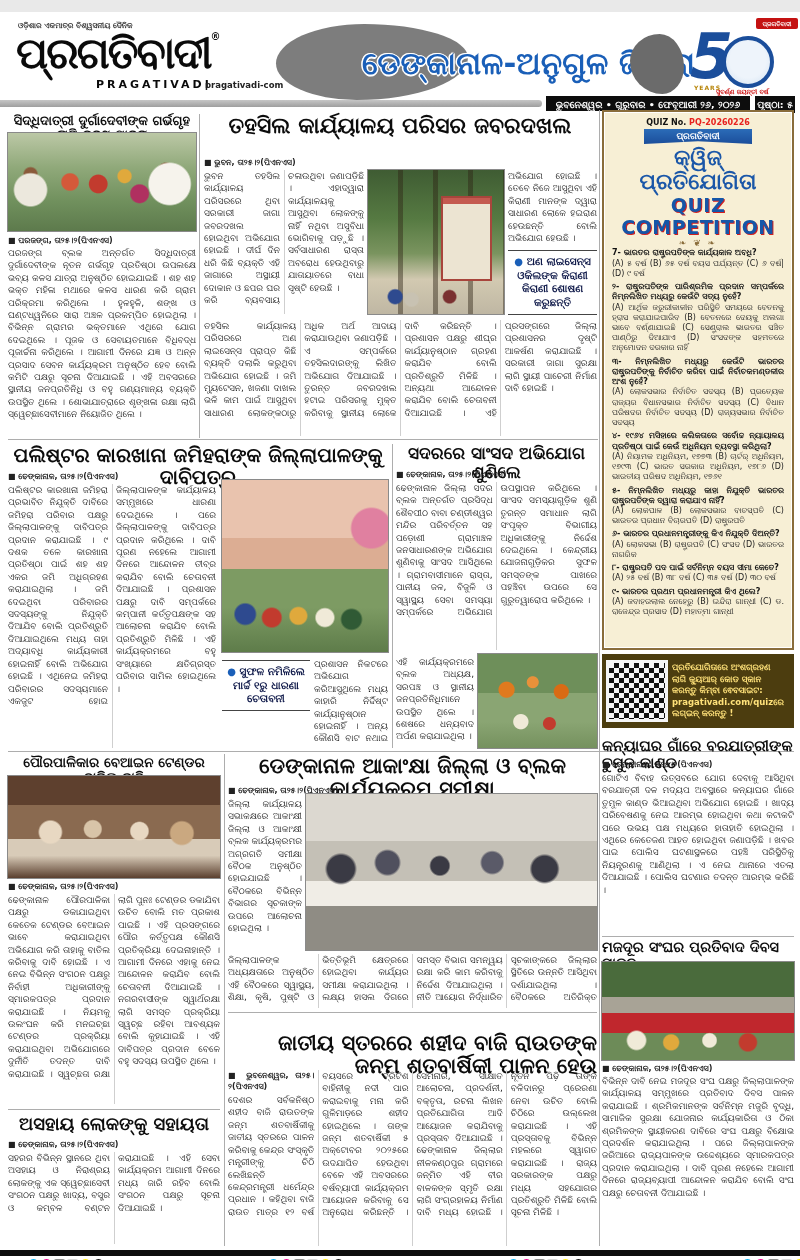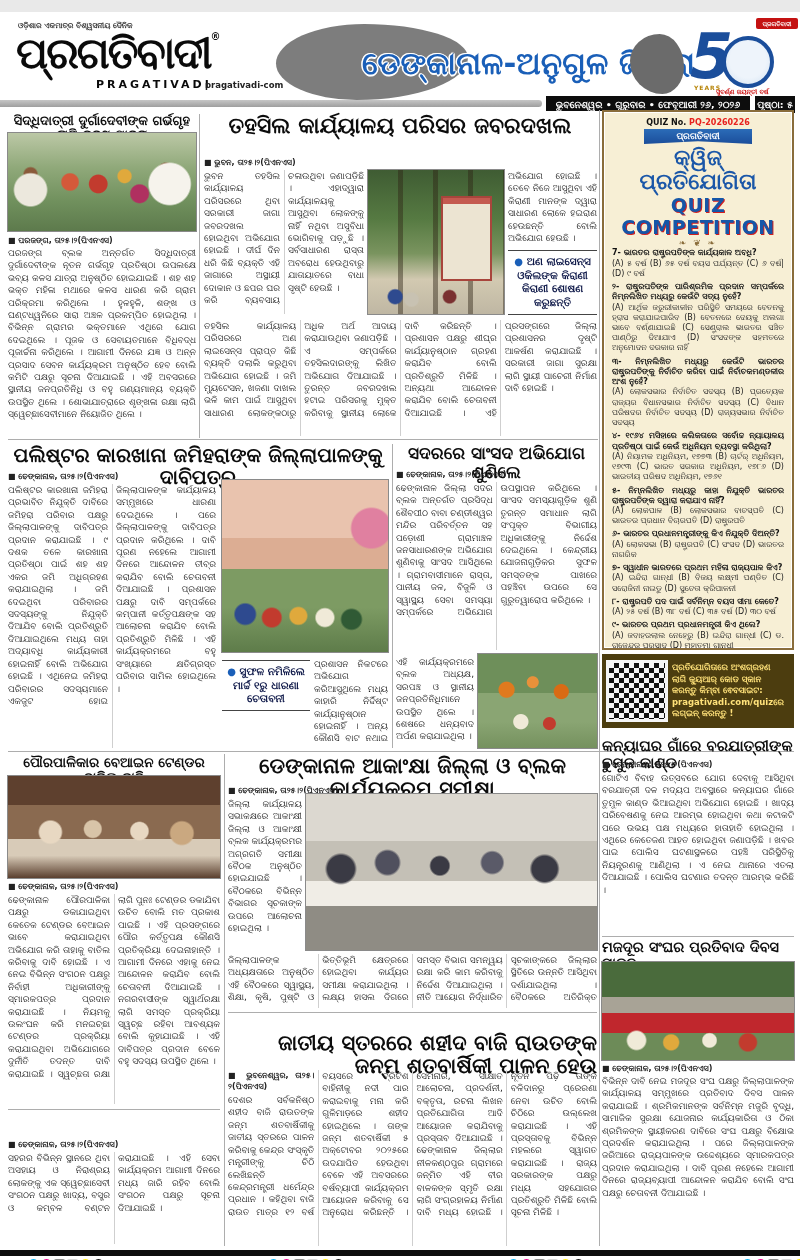--- a/index.html
+++ b/index.html
@@ -187,21 +187,20 @@
     <div class="ribbon">ପ୍ରଗତିବାଦୀ</div>
     <div class="quiz-title-od">କ୍ୱିଜ୍ ପ୍ରତିଯୋଗିତା</div>
     <div class="quiz-title-en">QUIZ COMPETITION</div>
     <div class="flourish">❧ ❦ ❧</div>
     <div class="qq"><span class="q">7- ଭାରତର ରାଷ୍ଟ୍ରପତିଙ୍କ କାର୍ଯ୍ୟକାଳ ଅବଧି?</span><span>(A) ୫ ବର୍ଷ (B) ୬୫ ବର୍ଷ ବୟସ ପର୍ଯ୍ୟନ୍ତ (C) ୬ ବର୍ଷ| (D) ୯ ବର୍ଷ</span></div>
     <div class="qq"><span class="q">୨- ରାଷ୍ଟ୍ରପତିଙ୍କ ପାରିଶ୍ରମିକ ପ୍ରଦାନ ସମ୍ପର୍କରେ ନିମ୍ନଲିଖିତ ମଧ୍ୟରୁ କେଉଁଟି ସତ୍ୟ ନୁହେଁ?</span><span>(A) ଆର୍ଥିକ ଜରୁରୀକାଳୀନ ପରିସ୍ଥିତି ସମୟରେ ବେତନକୁ ହ୍ରାସ କରାଯାଇପାରିବ (B) ବେତନରେ ଦେୟକୁ ଅଲଗା ଭାବେ ବର୍ଣ୍ଣାଯାଇଛି (C) ସେଣ୍ଟ୍ରାଲ ଭାରତର ସଞ୍ଚିତ ପାଣ୍ଠିରୁ ଦିଆଯାଏ (D) ସଂସଦଙ୍କ ସହମତରେ ଅନୁମୋଦନ ଦରକାର ନାହିଁ</span></div>
     <div class="qq"><span class="q">୩- ନିମ୍ନଲିଖିତ ମଧ୍ୟରୁ କେଉଁଟି ଭାରତର ରାଷ୍ଟ୍ରପତିଙ୍କୁ ନିର୍ବାଚିତ କରିବା ପାଇଁ ନିର୍ବାଚକମଣ୍ଡଳୀର ଅଂଶ ନୁହେଁ?</span><span>(A) ଲୋକସଭାର ନିର୍ବାଚିତ ସଦସ୍ୟ (B) ପ୍ରତ୍ୟେକ ରାଜ୍ୟର ବିଧାନସଭାର ନିର୍ବାଚିତ ସଦସ୍ୟ (C) ବିଧାନ ପରିଷଦର ନିର୍ବାଚିତ ସଦସ୍ୟ (D) ରାଜ୍ୟସଭାର ନିର୍ବାଚିତ ସଦସ୍ୟ</span></div>
     <div class="qq"><span class="q">୪- ୧୯୬୪ ମସିହାରେ କଲିକତାରେ ସର୍ବୋଚ୍ଚ ନ୍ୟାୟାଳୟ ପ୍ରତିଷ୍ଠା ପାଇଁ କେଉଁ ଅଧିନିୟମ ବ୍ୟବସ୍ଥା କରିଥିଲା?</span><span>(A) ନିୟାମକ ଅଧିନିୟମ, ୧୭୭୩ (B) ଚାର୍ଟର୍ ଅଧିନିୟମ, ୧୭୯୩ (C) ଭାରତ ସରକାର ଅଧିନିୟମ, ୧୭୮୬ (D) ଭାରତୀୟ ପରିଷଦ ଅଧିନିୟମ, ୧୭୬୧</span></div>
     <div class="qq"><span class="q">୫- ନିମ୍ନଲିଖିତ ମଧ୍ୟରୁ କାହା ନିଯୁକ୍ତି ଭାରତର ରାଷ୍ଟ୍ରପତିଙ୍କ ଦ୍ୱାରା କରାଯାଏ ନାହିଁ?</span><span>(A) ଲୋକପାଳ (B) ଲୋକସଭାର ବାଚସ୍ପତି (C) ଭାରତର ପ୍ରଧାନ ବିଚାରପତି (D) ରାଷ୍ଟ୍ରପତି</span></div>
     <div class="qq"><span class="q">୬- ଭାରତର ପ୍ରଧାନମନ୍ତ୍ରୀଙ୍କୁ କିଏ ନିଯୁକ୍ତି ଦିଅନ୍ତି?</span><span>(A) ଲୋକସଭା (B) ରାଷ୍ଟ୍ରପତି (C) ସଂସଦ (D) ଭାରତର ନାଗରିକ</span></div>
-    <div class="qq"><span class="q">୭- ସ୍ୱାଧୀନ ଭାରତରେ ପ୍ରଥମ ମହିଳା ରାଜ୍ୟପାଳ କିଏ?</span><span>(A) ଇନ୍ଦିରା ଗାନ୍ଧୀ (B) ବିଜୟ ଲକ୍ଷ୍ମୀ ପଣ୍ଡିତ (C) ସରୋଜିନୀ ନାଇଡୁ (D) ସୁଚେତା କ୍ରିପାଳନୀ</span></div>
     <div class="qq"><span class="q">୮- ରାଷ୍ଟ୍ରପତି ପଦ ପାଇଁ ସର୍ବନିମ୍ନ ବୟସ ସୀମା କେତେ?</span><span>(A) ୨୫ ବର୍ଷ (B) ୩୮ ବର୍ଷ (C) ୩୫ ବର୍ଷ (D) ୩୦ ବର୍ଷ</span></div>
     <div class="qq"><span class="q">୯- ଭାରତର ପ୍ରଥମ ପ୍ରଧାନମନ୍ତ୍ରୀ କିଏ ଥିଲେ?</span><span>(A) ଜବାହରଲାଲ ନେହେରୁ (B) ଇନ୍ଦିରା ଗାନ୍ଧୀ (C) ଡ. ରାଜେନ୍ଦ୍ର ପ୍ରସାଦ (D) ମହାତ୍ମା ଗାନ୍ଧୀ</span></div>
 
   </div>
   <div class="abs qr-box" style="left:602px;top:642px;width:192px;height:74px;">
     <div class="qr-code"></div>
     <div class="qr-note">ପ୍ରତିଯୋଗିତାରେ ଅଂଶଗ୍ରହଣ ଲାଗି କ୍ୟୁଆର୍ କୋଡ ସ୍କାନ କରନ୍ତୁ କିମ୍ବା ଵେବସାଇଟ: pragativadi.com/quizରେ ଲଗ୍ଇନ୍ କରନ୍ତୁ !</div>
   </div>
 
   <div class="abs hl" style="left:602px;top:726px;width:192px;font-size:15px;">କନ୍ୟାଘର ଗାଁରେ ବରଯାତ୍ରୀଙ୍କ ତୁମୁଳ କାଣ୍ଡ</div>
@@ -211,20 +210,21 @@
   <div class="abs hl" style="left:602px;top:928px;width:192px;font-size:14.5px;">ମଜଦୂର ସଂଘର ପ୍ରତିବାଦ ଦିବସ ପାଳନ</div>
   <div class="abs ph ph-protest" style="left:602px;top:950px;width:192px;height:98px;"></div>
   <div class="abs byline" style="left:602px;top:1052px;">■ ଢେଙ୍କାନାଳ, ତା୨୫।୨(ପିଏନଏସ)</div>
   <div class="abs body-txt" style="left:602px;top:1063px;width:192px;height:170px;">ବିଭିନ୍ନ ଦାବି ନେଇ ମଜଦୂର ସଂଘ ପକ୍ଷରୁ ଜିଲ୍ଲାପାଳଙ୍କ କାର୍ଯ୍ୟାଳୟ ସମ୍ମୁଖରେ ପ୍ରତିବାଦ ଦିବସ ପାଳନ କରାଯାଇଛି । ଶ୍ରମିକମାନଙ୍କ ସର୍ବନିମ୍ନ ମଜୁରି ବୃଦ୍ଧି, ସାମାଜିକ ସୁରକ୍ଷା ଯୋଜନାର କାର୍ଯ୍ୟକାରିତା ଓ ଠିକା ଶ୍ରମିକଙ୍କ ସ୍ଥାୟୀକରଣ ଦାବିରେ ସଂଘ ପକ୍ଷରୁ ବିକ୍ଷୋଭ ପ୍ରଦର୍ଶନ କରାଯାଇଥିଲା । ପରେ ଜିଲ୍ଲାପାଳଙ୍କ ଜରିଆରେ ରାଜ୍ୟପାଳଙ୍କ ଉଦ୍ଦେଶ୍ୟରେ ସ୍ମାରକପତ୍ର ପ୍ରଦାନ କରାଯାଇଥିଲା । ଦାବି ପୂରଣ ନହେଲେ ଆଗାମୀ ଦିନରେ ରାଜ୍ୟବ୍ୟାପୀ ଆନ୍ଦୋଳନ କରାଯିବ ବୋଲି ସଂଘ ପକ୍ଷରୁ ଚେତାବନୀ ଦିଆଯାଇଛି ।</div>
 
   <div class="abs hl c" style="left:8px;top:743px;width:212px;font-size:13.5px;">ପୌରପାଳିକାର ବେଆଇନ ଟେଣ୍ଡର ବାତିଲ ଦାବି</div>
   <div class="abs ph ph-meeting-brown" style="left:8px;top:764px;width:212px;height:102px;"></div>
   <div class="abs byline" style="left:8px;top:870px;">■ ଢେଙ୍କାନାଳ, ତା୨୫।୨(ପିଏନଏସ)</div>
   <div class="abs body-txt cols2" style="left:8px;top:882px;width:212px;height:210px;">ଢେଙ୍କାନାଳ ପୌରପାଳିକା ପକ୍ଷରୁ ଡକାଯାଇଥିବା କେତେକ ଟେଣ୍ଡର ବେଆଇନ ଭାବେ କରାଯାଇଥିବା ଅଭିଯୋଗ କରି ତାହାକୁ ବାତିଲ କରିବାକୁ ଦାବି ହୋଇଛି । ଏ ନେଇ ବିଭିନ୍ନ ସଂଗଠନ ପକ୍ଷରୁ ନିର୍ବାହୀ ଅଧିକାରୀଙ୍କୁ ସ୍ମାରକପତ୍ର ପ୍ରଦାନ କରାଯାଇଛି । ନିୟମକୁ ଉଲଂଘନ କରି ମନଇଚ୍ଛା ଟେଣ୍ଡର ପ୍ରକ୍ରିୟା କରାଯାଇଥିବା ଅଭିଯୋଗରେ ଦୁର୍ନୀତି ତଦନ୍ତ ଦାବି କରାଯାଇଛି । ସ୍ୱଚ୍ଛତା ରକ୍ଷା ଲାଗି ପୁନଃ ଟେଣ୍ଡର ଡକାଯିବା ଉଚିତ ବୋଲି ମତ ପ୍ରକାଶ ପାଇଛି । ଏହି ପ୍ରସଙ୍ଗରେ ପୌର କର୍ତ୍ତୃପକ୍ଷ କୌଣସି ପ୍ରତିକ୍ରିୟା ଦେଇନାହାନ୍ତି । ଆଗାମୀ ଦିନରେ ଏହାକୁ ନେଇ ଆନ୍ଦୋଳନ କରାଯିବ ବୋଲି ଚେତାବନୀ ଦିଆଯାଇଛି । ନଗରବାସୀଙ୍କ ସ୍ୱାର୍ଥରକ୍ଷା ଲାଗି ସମସ୍ତ ପ୍ରକ୍ରିୟା ସ୍ୱଚ୍ଛ ରହିବା ଆବଶ୍ୟକ ବୋଲି କୁହାଯାଇଛି । ଏହି ଦାବିପତ୍ର ପ୍ରଦାନ ବେଳେ ବହୁ ସଦସ୍ୟ ଉପସ୍ଥିତ ଥିଲେ ।</div>
 
+  <div class="abs hl c" style="left:8px;top:1102px;width:212px;font-size:18px;">ଅସହାୟ ଲୋକଙ୍କୁ ସହାୟତା</div>
   <div class="abs byline" style="left:8px;top:1128px;">■ ଢେଙ୍କାନାଳ, ତା୨୫।୨(ପିଏନଏସ)</div>
   <div class="abs body-txt cols2" style="left:8px;top:1140px;width:212px;height:92px;">ସହରର ବିଭିନ୍ନ ସ୍ଥାନରେ ଥିବା ଅସହାୟ ଓ ନିରାଶ୍ରୟ ଲୋକଙ୍କୁ ଏକ ସ୍ୱେଚ୍ଛାସେବୀ ସଂଗଠନ ପକ୍ଷରୁ ଖାଦ୍ୟ, ବସ୍ତ୍ର ଓ କମ୍ବଳ ବଣ୍ଟନ କରାଯାଇଛି । ଏହି ସେବା କାର୍ଯ୍ୟକ୍ରମ ଆଗାମୀ ଦିନରେ ମଧ୍ୟ ଜାରି ରହିବ ବୋଲି ସଂଗଠନ ପକ୍ଷରୁ ସୂଚନା ଦିଆଯାଇଛି ।</div>
 
   <div class="abs hl c" style="left:228px;top:743px;width:369px;font-size:21px;">ଡେଙ୍କାନାଳ ଆକାଂକ୍ଷା ଜିଲ୍ଲା ଓ ବ୍ଲକ କାର୍ଯ୍ୟକ୍ରମ ସମୀକ୍ଷା</div>
   <div class="abs byline" style="left:228px;top:774px;">■ ଢେଙ୍କାନାଳ, ତା୨୫।୨(ପିଏନଏସ)</div>
   <div class="abs body-txt" style="left:228px;top:786px;width:74px;height:152px;">ଜିଲ୍ଲା କାର୍ଯ୍ୟାଳୟ ସଭାକକ୍ଷରେ ଆକାଂକ୍ଷୀ ଜିଲ୍ଲା ଓ ଆକାଂକ୍ଷୀ ବ୍ଲକ କାର୍ଯ୍ୟକ୍ରମର ଅଗ୍ରଗତି ସମୀକ୍ଷା ବୈଠକ ଅନୁଷ୍ଠିତ ହୋଇଯାଇଛି । ବୈଠକରେ ବିଭିନ୍ନ ବିଭାଗର ସୂଚକାଙ୍କ ଉପରେ ଆଲୋଚନା ହୋଇଥିଲା ।</div>
   <div class="abs ph ph-meeting-big" style="left:306px;top:782px;width:291px;height:156px;"></div>
   <div class="abs body-txt cols4" style="left:228px;top:942px;width:369px;height:54px;">ଜିଲ୍ଲାପାଳଙ୍କ ଅଧ୍ୟକ୍ଷତାରେ ଅନୁଷ୍ଠିତ ଏହି ବୈଠକରେ ସ୍ୱାସ୍ଥ୍ୟ, ଶିକ୍ଷା, କୃଷି, ପୁଷ୍ଟି ଓ ଭିତ୍ତିଭୂମି କ୍ଷେତ୍ରରେ ହୋଇଥିବା କାର୍ଯ୍ୟର ସମୀକ୍ଷା କରାଯାଇଥିଲା । ଲକ୍ଷ୍ୟ ହାସଲ ଦିଗରେ ସମସ୍ତ ବିଭାଗ ସମନ୍ୱୟ ରକ୍ଷା କରି କାମ କରିବାକୁ ନିର୍ଦ୍ଦେଶ ଦିଆଯାଇଥିଲା । ନୀତି ଆୟୋଗ ନିର୍ଦ୍ଧାରିତ ସୂଚକାଙ୍କରେ ଜିଲ୍ଲାର ସ୍ଥିତିରେ ଉନ୍ନତି ଆସିଥିବା ଦର୍ଶାଯାଇଥିଲା । ବୈଠକରେ ଅତିରିକ୍ତ ଜିଲ୍ଲାପାଳ, ଉପଜିଲ୍ଲାପାଳ ଓ ବିଭାଗୀୟ ଅଧିକାରୀମାନେ ଉପସ୍ଥିତ ଥିଲେ ।</div>
 
   <div class="abs hl c" style="left:228px;top:1020px;width:369px;font-size:21px;text-align:right;">ଜାତୀୟ ସ୍ତରରେ ଶହୀଦ ବାଜି ରାଉତଙ୍କ ଜନ୍ମ ଶତବାର୍ଷିକୀ ପାଳନ ହେଉ</div>

